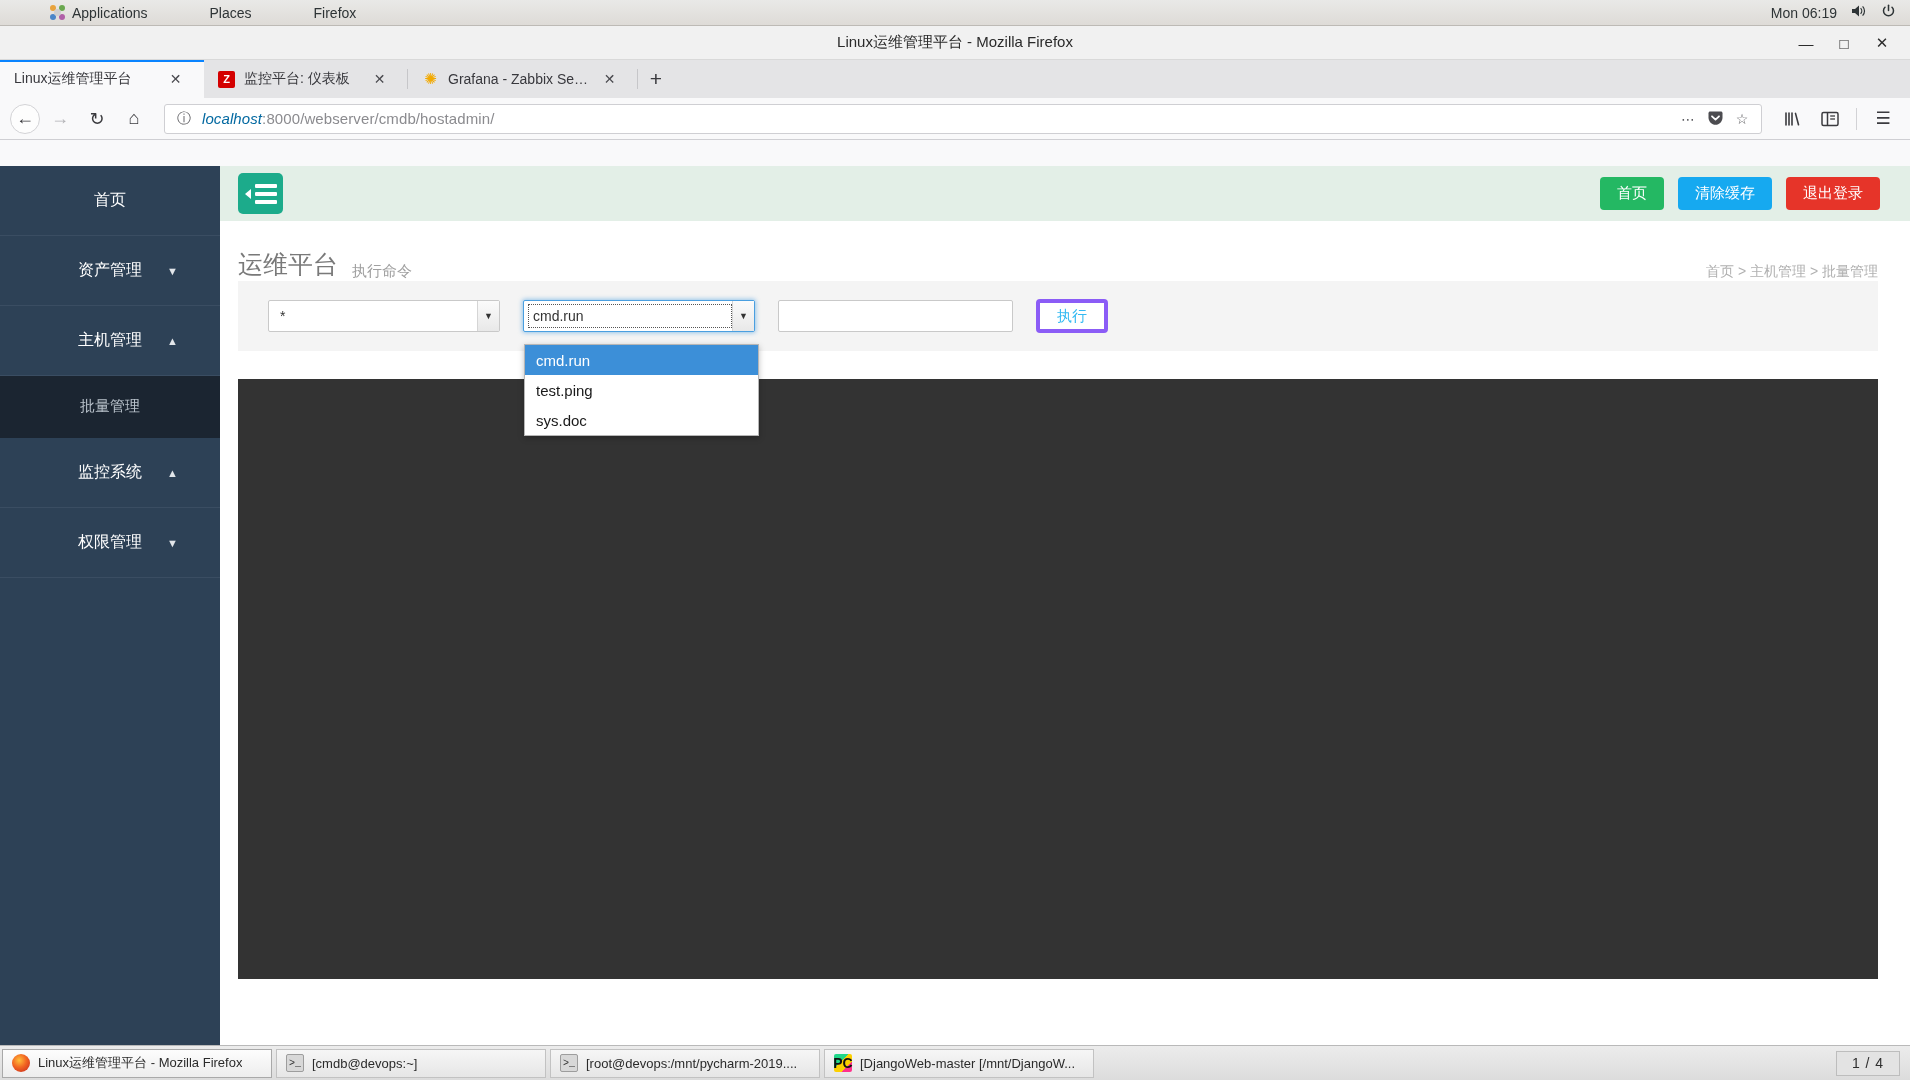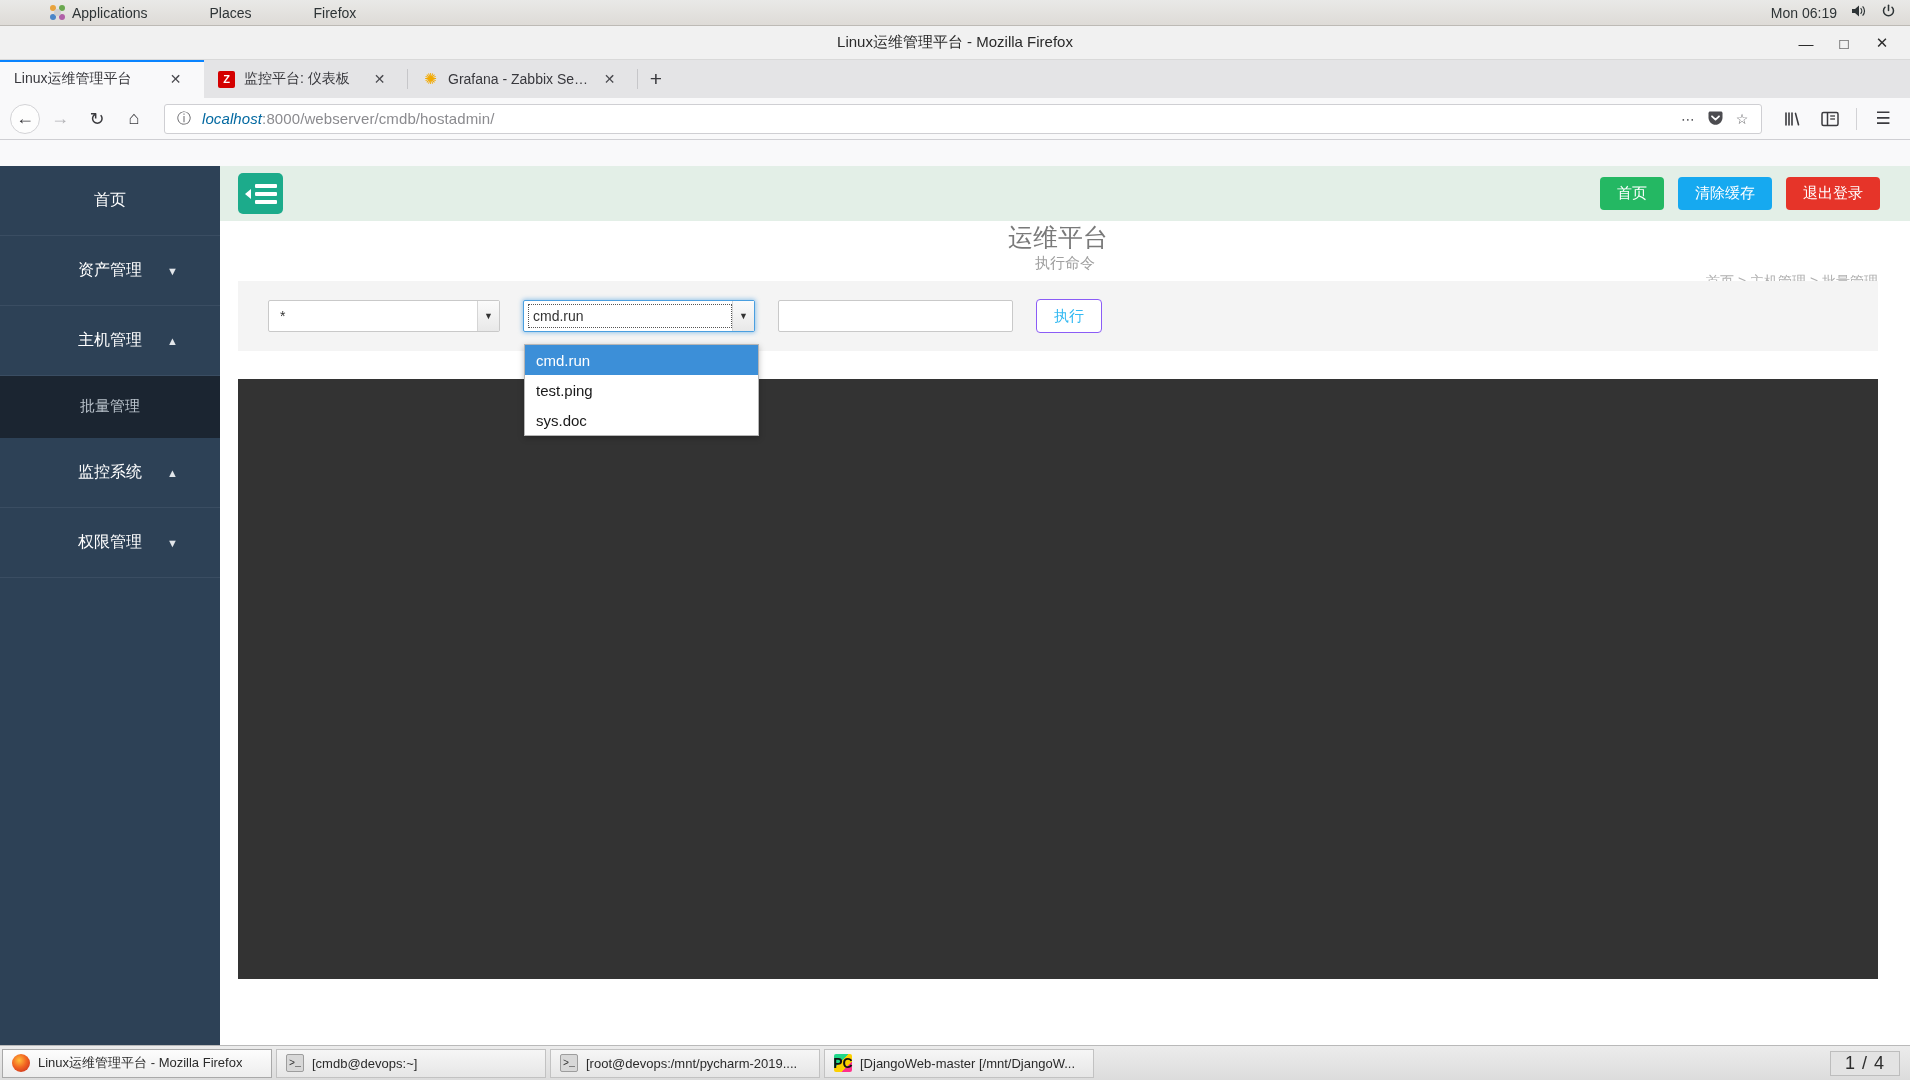--- a/index.html
+++ b/index.html
@@ -110,21 +110,21 @@
   }
   #menu-toggle .bars{ display:flex; flex-direction:column; gap:4px;}
   #menu-toggle .bars i{ display:block; width:22px;height:4px; background:#fff; border-radius:1px;}
   #menu-toggle .arrow{ width:0;height:0; border-top:5px solid transparent;border-bottom:5px solid transparent;border-right:6px solid #fff; margin-right:1px;}
   #topbar-actions{ margin-left:auto; display:flex; align-items:center; gap:14px; padding-right:30px;}
   .hbtn{ height:33px; padding:0 17px; border-radius:4px; color:#fff; font-size:15px; display:flex;align-items:center; border:none;}
   .hbtn.green{ background:#24b863;}
   .hbtn.blue{ background:#16a9f0;}
   .hbtn.red{ background:#e63429;}
 
-  #titlerow{ height:60px; display:flex; align-items:center; padding:0 32px 0 18px; background:#fff;flex-direction:column;}
+  #titlerow{ height:60px; display:flex; align-items:flex-end; padding:0 32px 0 18px; background:#fff;}
   #pagetitle{ font-size:25px; color:#797979; font-weight:normal;}
   #pagesub{ font-size:15px; color:#a0a0a0; margin-left:14px;}
   #breadcrumb{ margin-left:auto; font-size:14px; color:#b0b0b0;}
 
   #content{ padding:0 32px 0 18px; }
   #formpanel{
     background:#f4f4f4; height:70px; display:flex; align-items:center; gap:23px; padding:0 30px;
     position:relative;
   }
   .sel{
@@ -145,21 +145,21 @@
   #dropdown{
     position:absolute; left:286px; top:63px; width:235px; background:#fff;
     border:1px solid #b6b6b6; box-shadow:0 2px 6px rgba(0,0,0,.25); z-index:40;
   }
   #dropdown .opt{ height:30px; display:flex; align-items:center; padding:0 0 0 11px; font-size:15px; color:#1a1a1a;}
   #dropdown .opt.sel-opt{ background:#3c8fd8; color:#fff;}
   .txtinput{
     width:235px; height:32px; background:#fff; border:1px solid #c9c9c9; border-radius:2px;
   }
   .execbtn{
-    height:34px; padding:12px 17px; border:1px solid #8b5cf6; background:#fff; border-radius:4px;
+    height:34px; padding:12px 17px; border:4px solid #8b5cf6; background:#fff; border-radius:4px;
     color:#35baf2; font-size:15px; display:flex; align-items:center;
   }
   #console{
     margin-top:28px; height:600px; background:#333333;
   }
   #content-wrap{ background:#fff; padding-bottom:24px;}
 
   
   #taskbar{
     position:absolute; bottom:0; left:0; width:1910px; height:35px;
@@ -173,21 +173,21 @@
   }
   .task.active{ background:linear-gradient(#fdfdfd,#ededed); border-color:#a9a9a9;}
   .task .tlabel{ overflow:hidden; text-overflow:ellipsis;}
   .tico{ width:18px;height:18px; flex:0 0 18px; display:flex;align-items:center;justify-content:center; font-size:12px; border-radius:2px;}
   .tico.term{ background:#d8d8d8; border:1px solid #9d9d9d; color:#333; font-family:"Liberation Mono",monospace; font-size:10px;}
   .tico.ff{ background:radial-gradient(circle at 40% 35%,#ffbf3b 0%,#f26522 45%,#d33b1e 80%); border-radius:50%;}
   .tico.pc{ background:linear-gradient(135deg,#21d789 0%,#21d789 40%,#fcd000 41%,#fcd000 70%,#ff318c 71%); border-radius:2px; color:#111; font-size:14px; font-weight:bold;}
   #workspace{
     margin-left:auto; margin-right:8px; height:25px; min-width:64px; padding:0 14px;
     border:1px solid #bdbdbd; background:#e3e3e3; display:flex; align-items:center; justify-content:center;
-    font-size:18px; color:#2e2e2e; letter-spacing:1px;text-align:center;
+    font-size:14px; color:#2e2e2e; letter-spacing:1px;text-align:center;
   }
 </style>
 </head>
 <body>
 
 <div id="gnome-panel">
   <div class="gp-item">
     <span class="fedora-logo">
         <i></i>
         <i></i>

